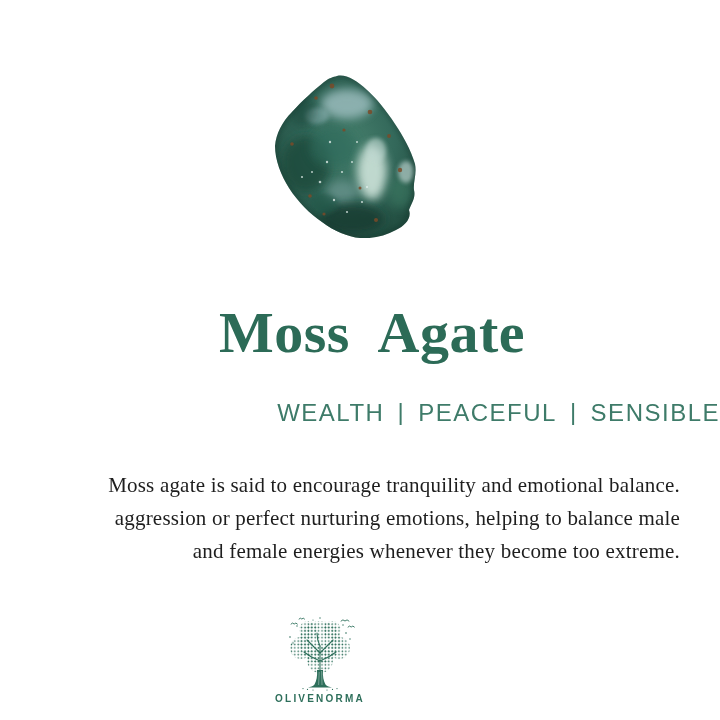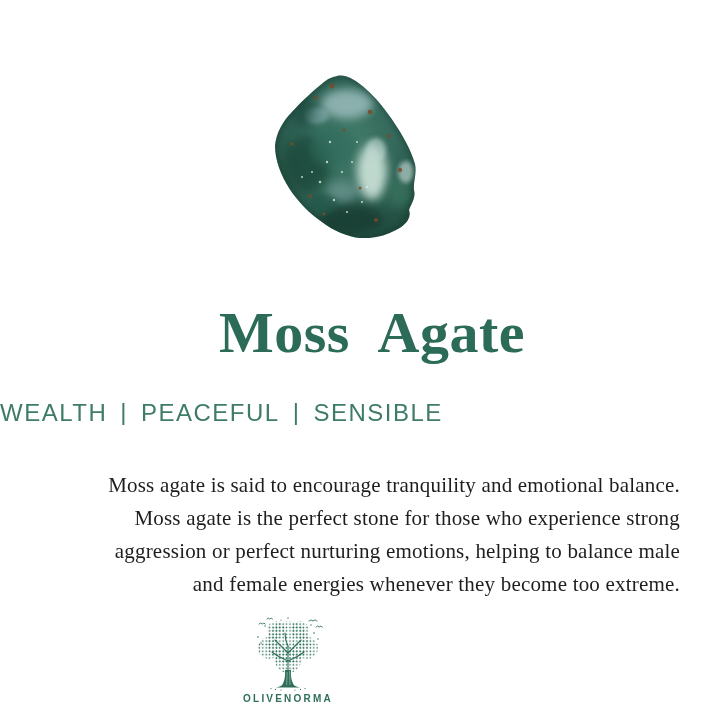--- a/index.html
+++ b/index.html
@@ -28,21 +28,21 @@
     line-height: 72px;
     letter-spacing: 0.5px;
     word-spacing: 16px;
     color: var(--title-green, #2c6b57);
     padding-left: 12px;
   }
   .traits {
     position: absolute;
     left: 0; top: 399px;
     width: 720px;
-    text-align: left;
+    text-align: right;
     font-family: "Liberation Sans", sans-serif;
     font-weight: 400;
     font-size: 24px;
     line-height: 28px;
     letter-spacing: 1.5px;
     color: var(--subtitle-green, #3e7b69);
   }
   .traits .sep {
     margin: 0 13px;
     font-weight: 300;
@@ -61,20 +61,21 @@
     color: var(--body-text, #1e1e1e);
   }
   .logo {
     position: absolute;
     left: 0; top: 616px;
     width: 576px;
     display: flex;
     flex-direction: column;
     align-items: center;
     gap: 1px;
+    padding-left: 32px;
   }
   .brand-name {
     font-family: "Liberation Sans", sans-serif;
     font-size: 10px;
     font-weight: bold;
     letter-spacing: 2.2px;
     color: var(--logo-green, #2e6f5b);
   }
 </style>
 </head>
@@ -159,21 +160,20 @@
   </svg>
 
   <h1 class="title">Moss Agate</h1>
 
   <div class="traits">
     <span>WEALTH</span><span class="sep">|</span><span>PEACEFUL</span><span class="sep">|</span><span>SENSIBLE</span>
   </div>
 
   <div class="desc">
     <div class="desc-line">Moss agate is said to encourage tranquility and emotional balance.</div>
-    <div class="desc-line">Moss agate is the perfect stone for those who experience strong</div>
     <div class="desc-line">aggression or perfect nurturing emotions, helping to balance male</div>
     <div class="desc-line">and female energies whenever they become too extreme.</div>
   </div>
 
   <div class="logo">
     <svg width="80" height="76" viewBox="0 0 80 76">
       <defs>
         <pattern id="leafDots" width="3.4" height="3.4" patternUnits="userSpaceOnUse">
           <circle cx="1.2" cy="1.2" r="0.82" style="fill:var(--logo-green, #2e6f5b)"></circle>
         </pattern>

